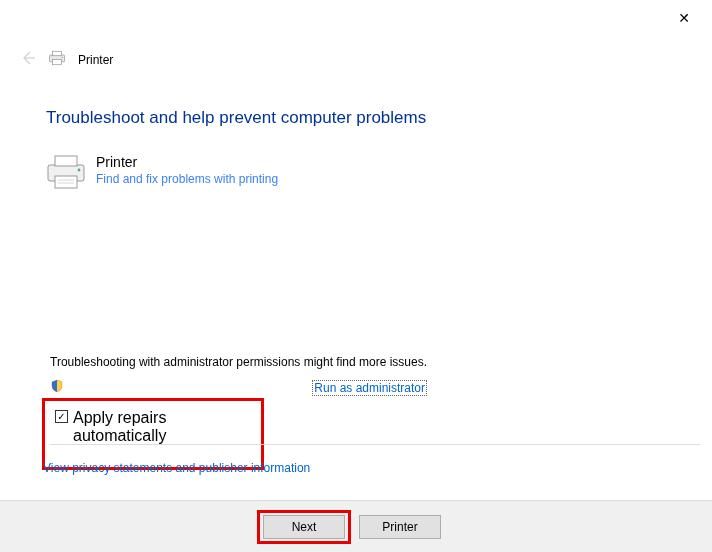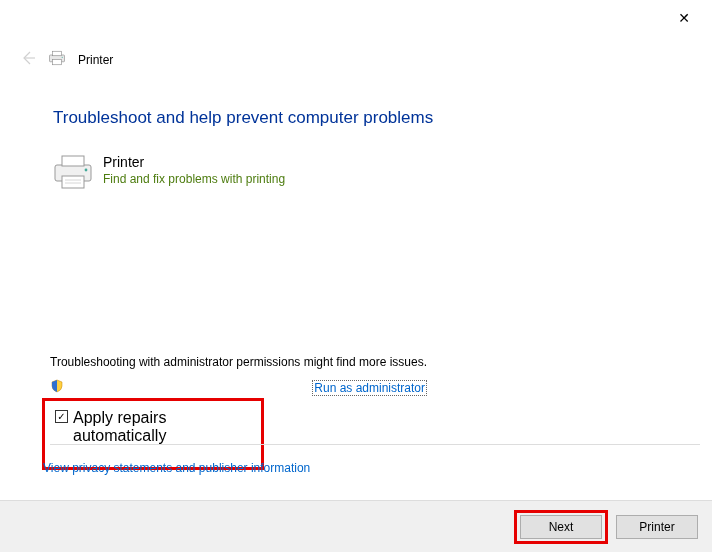--- a/index.html
+++ b/index.html
@@ -42,21 +42,21 @@
       width: 18px;
       height: 16px;
     }
     .header-title {
       font-size: 12px;
       color: #000;
     }
     .main {
       position: absolute;
       top: 108px;
-      left: 53px;
+      left: 46px;
       right: 12px;
     }
     .page-title {
       color: #003399;
       font-size: 17px;
       font-weight: 400;
       margin-bottom: 26px;
     }
     .section {
       display: flex;
@@ -69,21 +69,21 @@
       flex-shrink: 0;
     }
     .section-text h2 {
       font-size: 14px;
       font-weight: 400;
       color: #000;
       margin-bottom: 2px;
     }
     .section-text p {
       font-size: 12px;
-      color: #4d7c0f;
+      color: #3b82f6;
     }
     .admin-block {
       position: absolute;
       top: 355px;
       left: 50px;
       font-size: 12px;
     }
     .admin-text {
       margin-bottom: 10px;
     }
@@ -151,21 +151,21 @@
     .footer {
       position: absolute;
       bottom: 0;
       left: 0;
       right: 0;
       height: 52px;
       background: #f0f0f0;
       border-top: 1px solid #ddd;
       display: flex;
       align-items: center;
-      justify-content: flex-end;
+      justify-content: center;
       padding-right: 14px;
       gap: 8px;
     }
     .btn {
       min-width: 82px;
       height: 24px;
       background: #e1e1e1;
       border: 1px solid #adadad;
       font-size: 12px;
       cursor: pointer;

